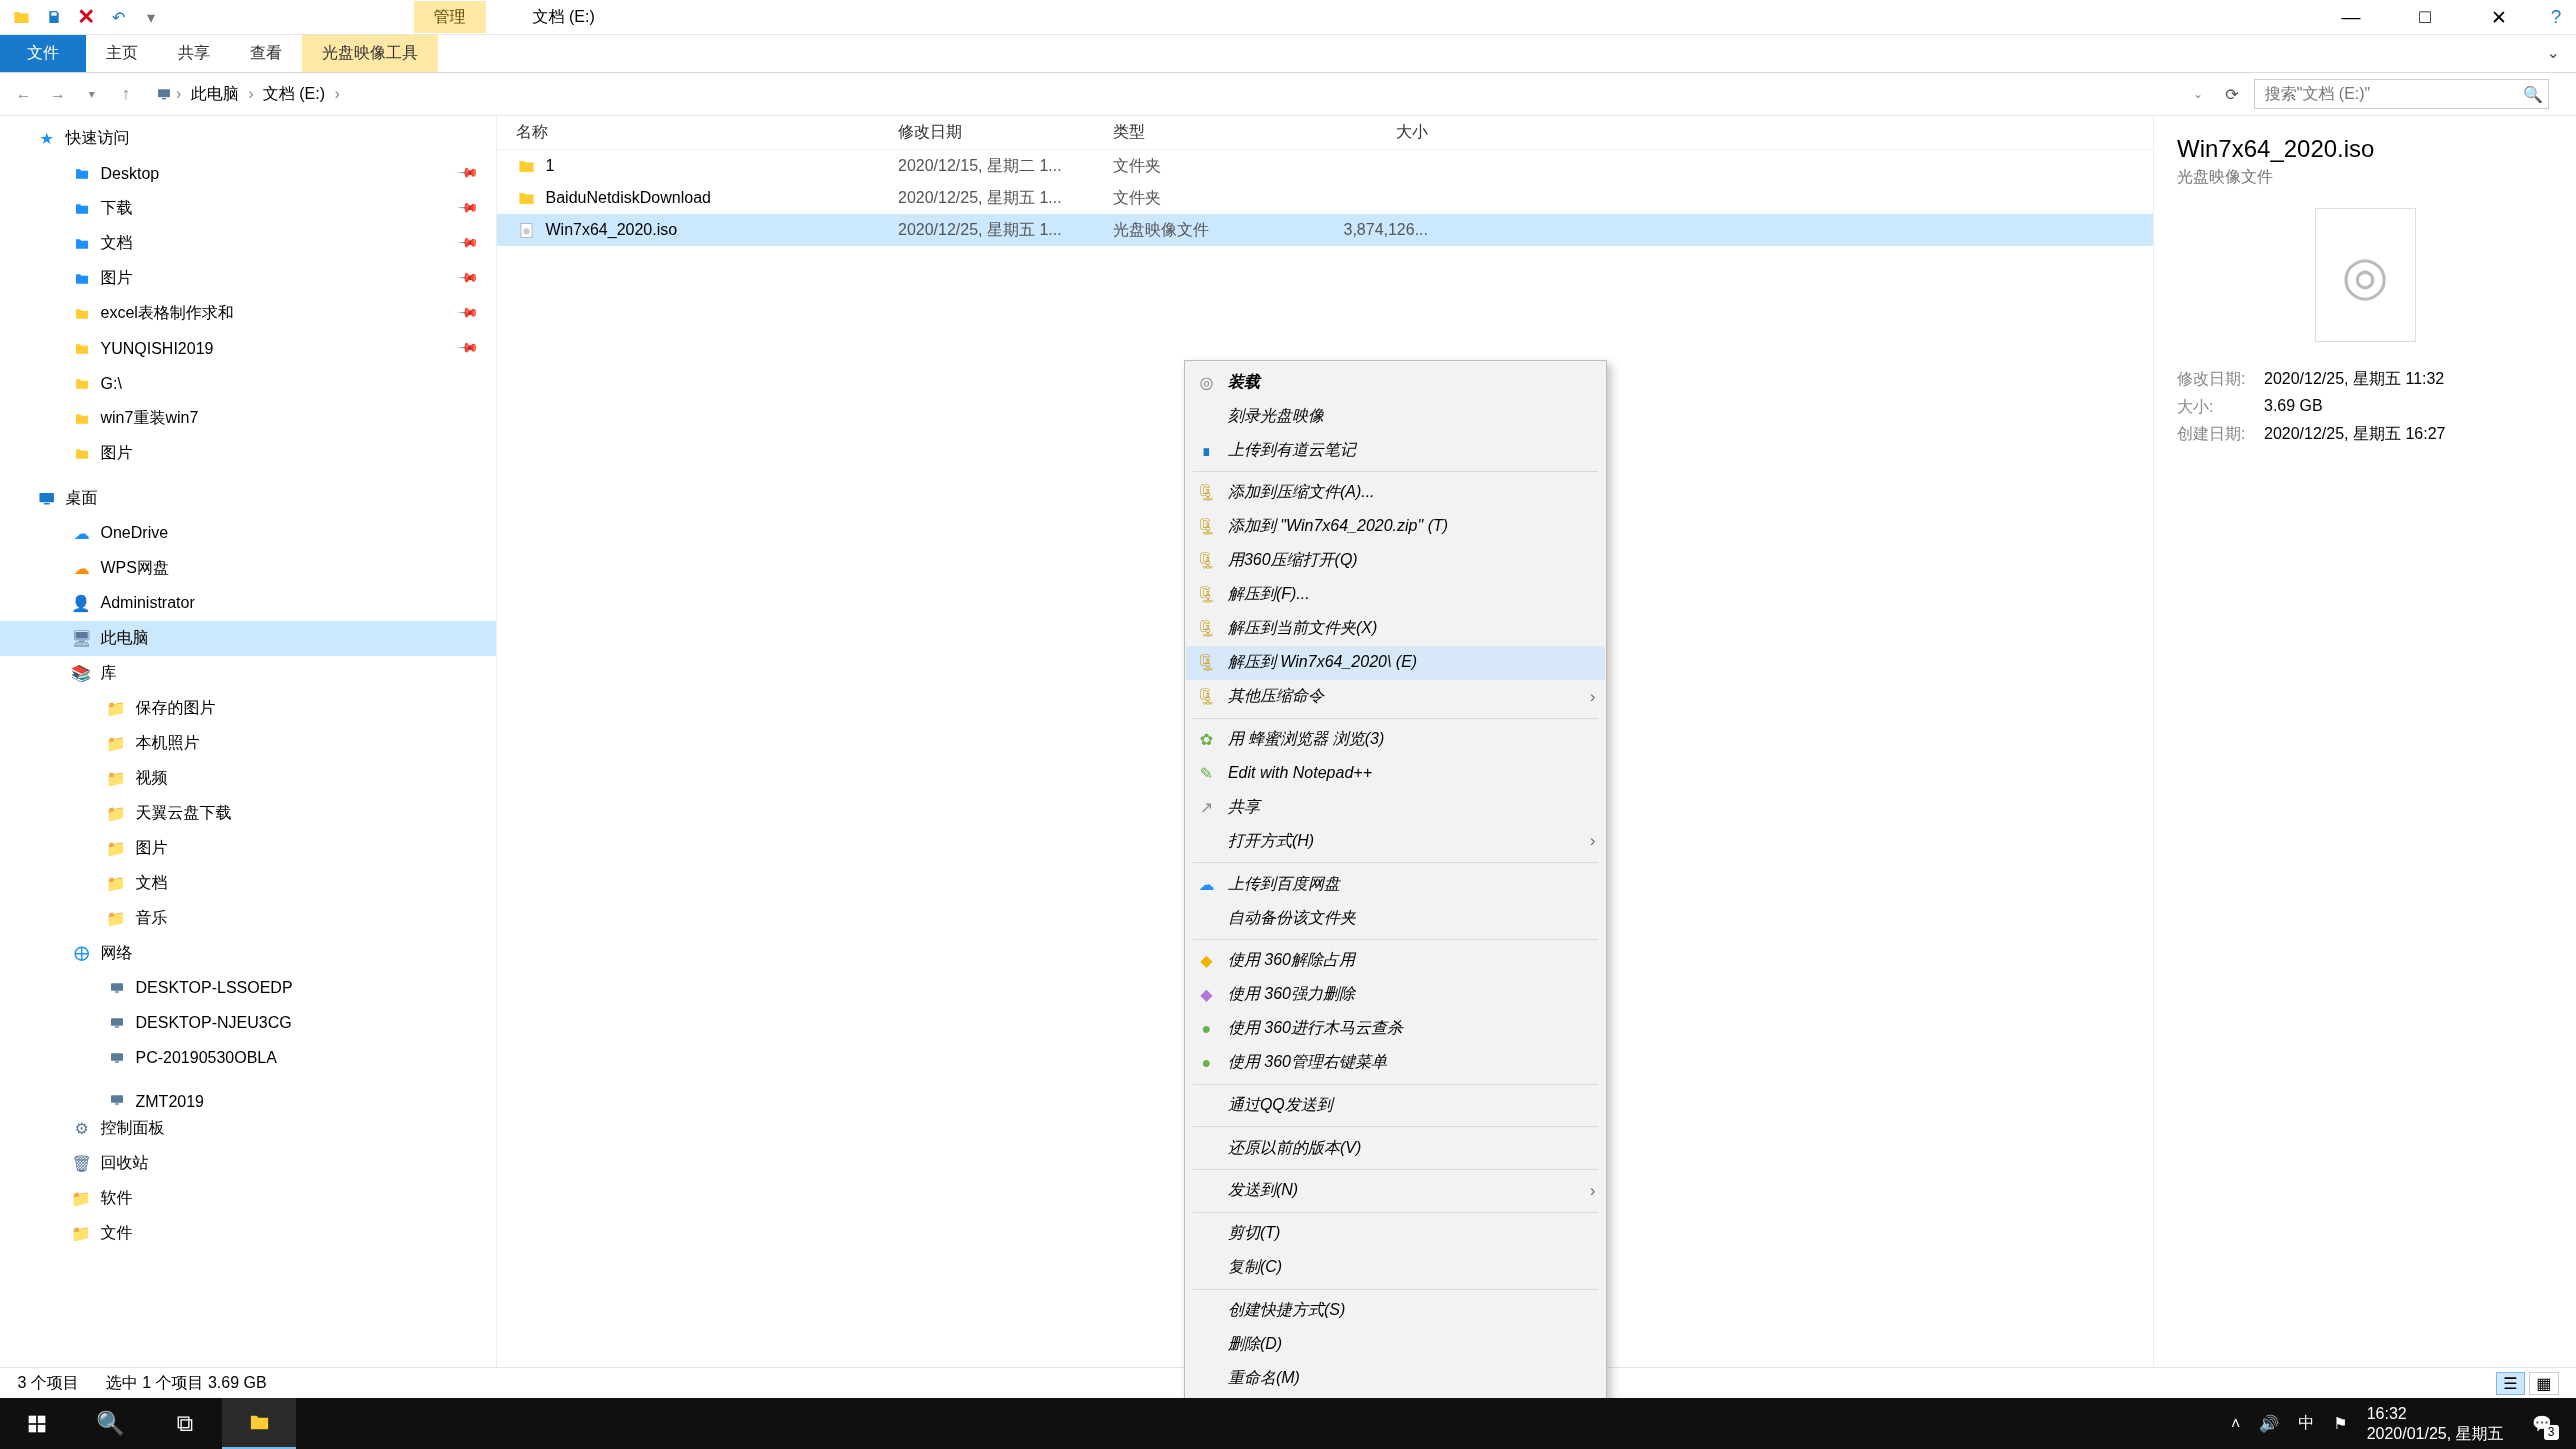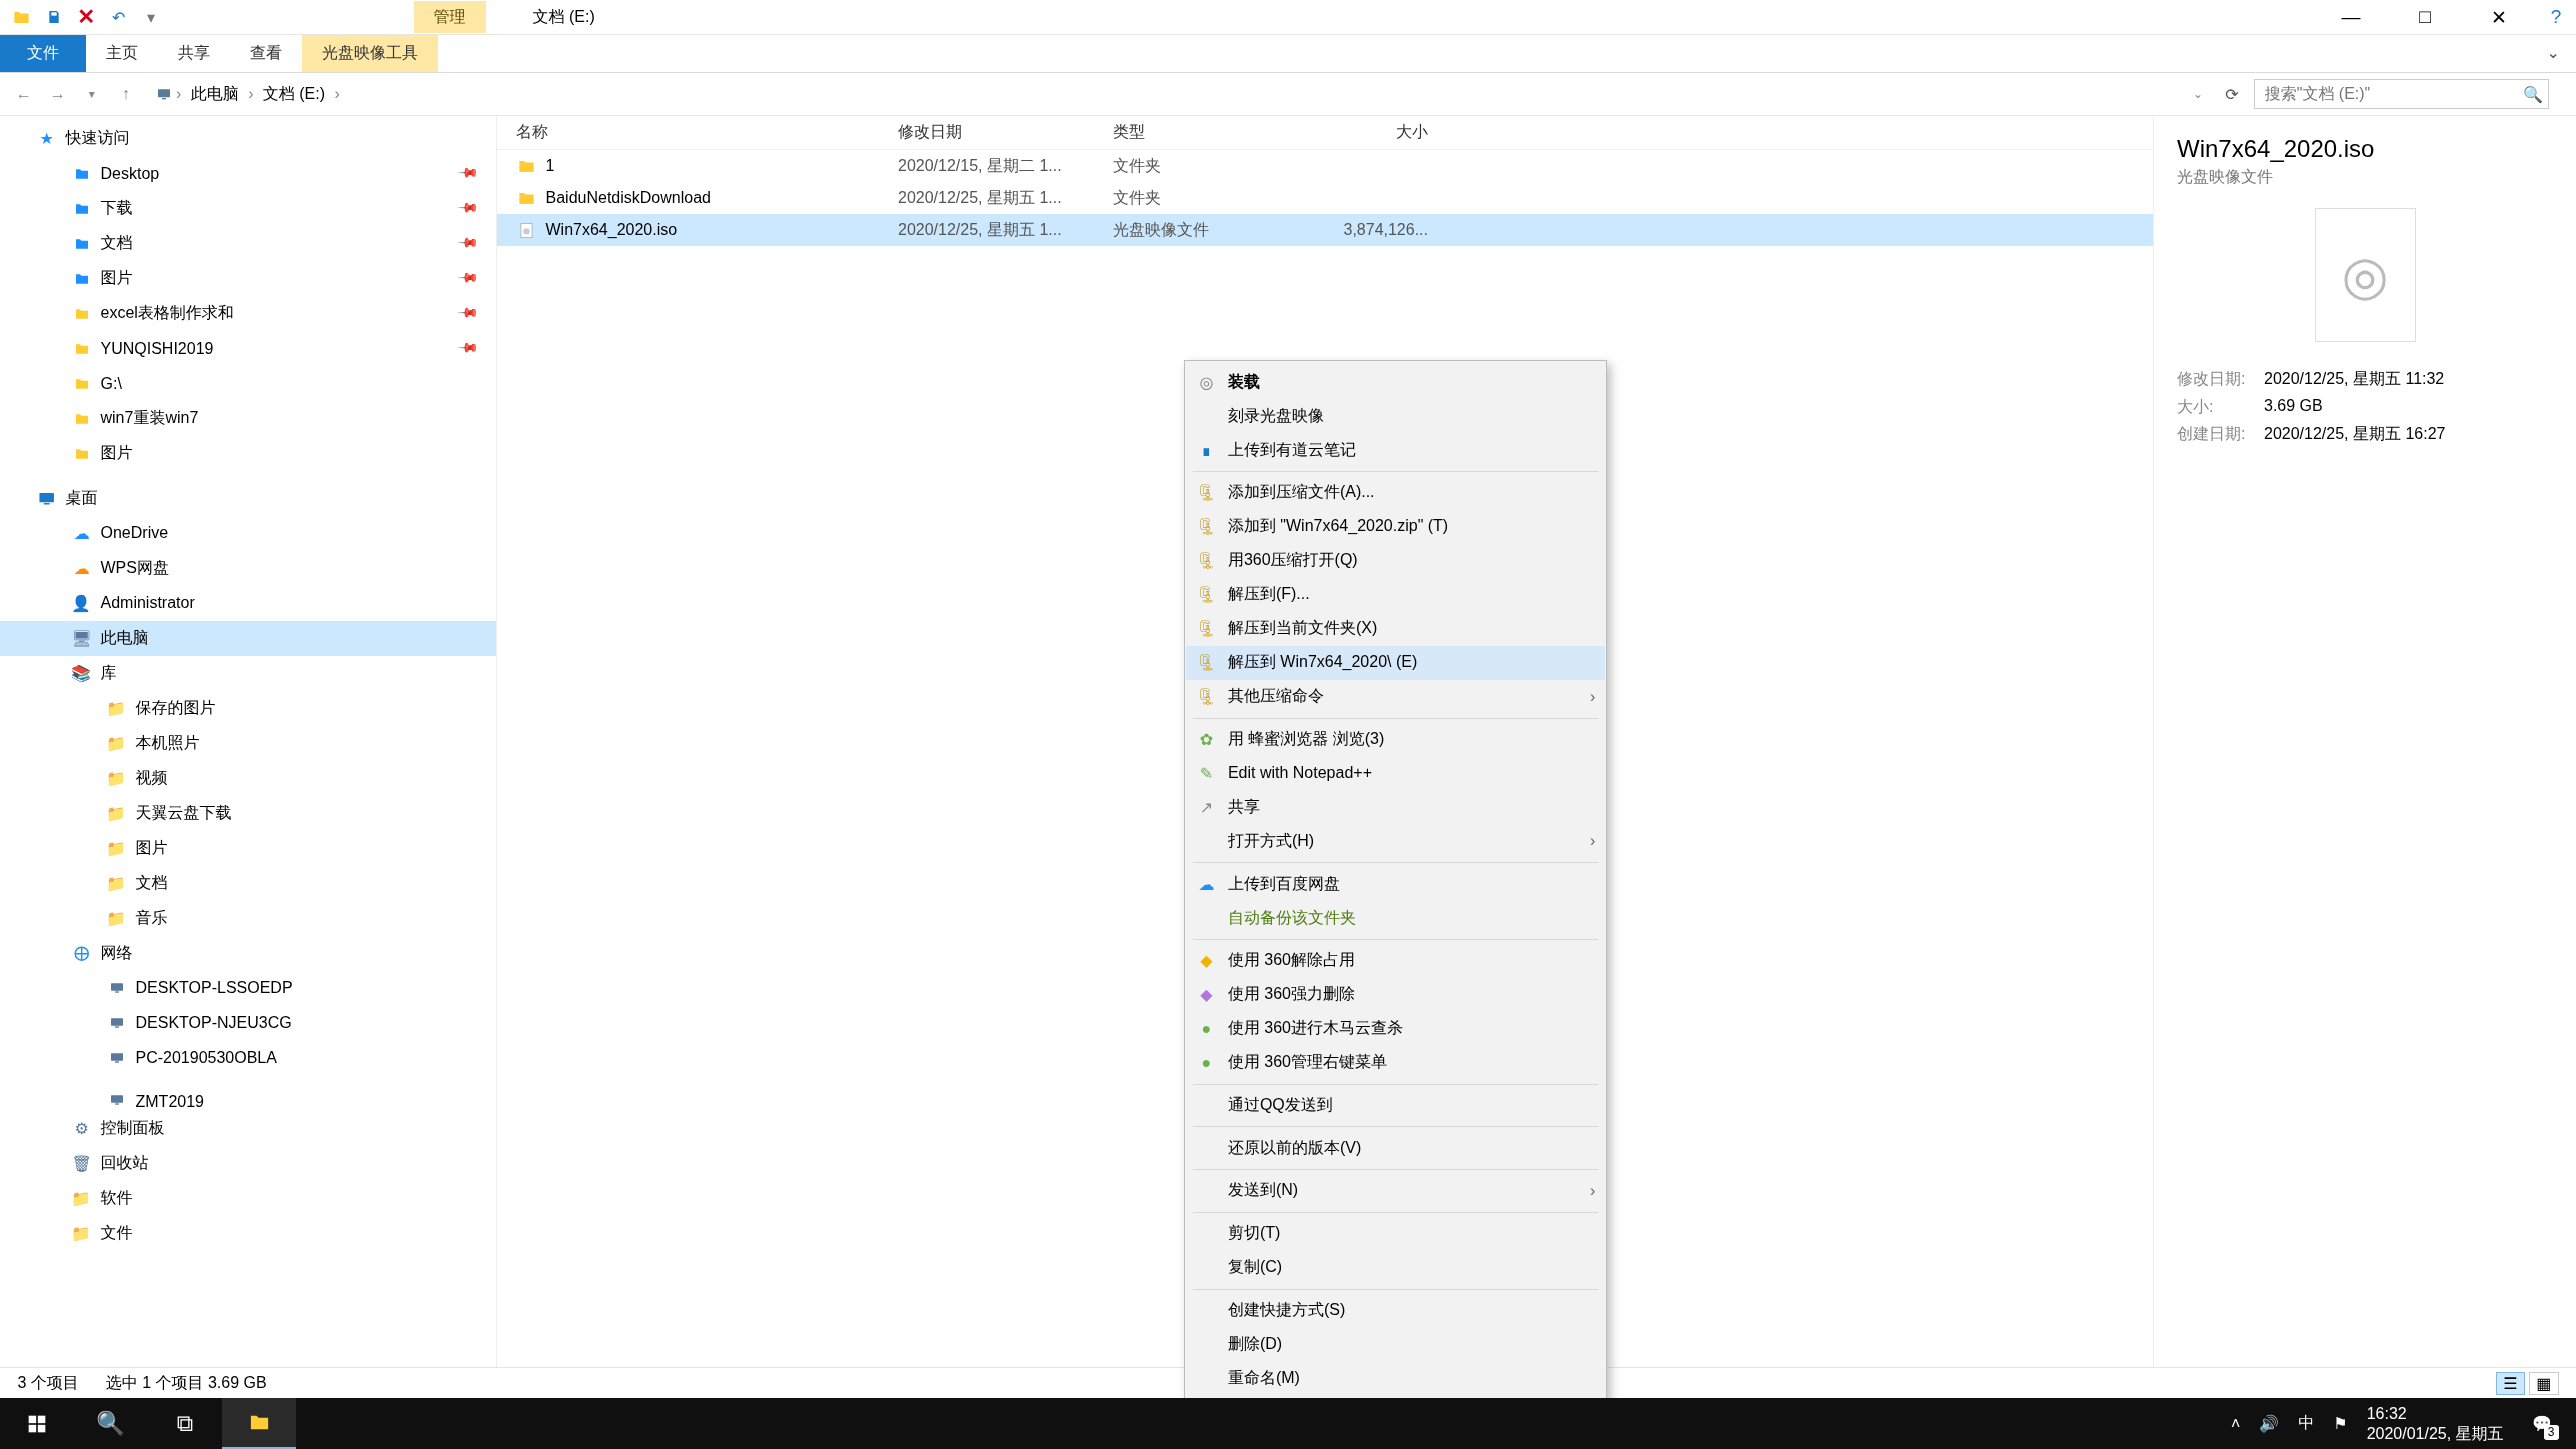--- a/index.html
+++ b/index.html
@@ -55,23 +55,23 @@
   .details .sub { color: #777; margin-bottom: 20px;}
   .details .thumb { width: 101px; height: 134px; margin: 0 auto 27px; border: 0.7px solid #ddd; display:flex; align-items:center; justify-content:center; font-size:54px; color:#bbb;}
   .details .kv { display: flex; margin-bottom: 6.7px; }
   .details .kv .k { width: 87px; color:#888; }
   .details .kv .v { flex:1; }
 
   
   .ctxmenu { position: absolute; left: 687px; top: 244px; width: 423px; background: #f2f2f2; border: 0.7px solid #bcbcbc; box-shadow: 4px 4px 9.4px rgba(0,0,0,0.25); padding: 4px 1.3px; }
   .ctxmenu .mi { display: flex; align-items: center; height: 34px; padding: 0 9.4px; gap: 10.7px; }
   .ctxmenu .mi:hover, .ctxmenu .mi.hover { background: #d7e8f9; }
-  .ctxmenu .mi.disabled { color: #4d7c0f; }
+  .ctxmenu .mi.disabled { color: #000000; }
   .ctxmenu .mi .mic { width: 21.5px; height: 21.5px; display:inline-flex; align-items:center; justify-content:center; }
-  .ctxmenu .mi .lbl { flex:1; }
+  .ctxmenu .mi .lbl { flex:1;font-style:italic; }
   .ctxmenu .mi .arrow { color:#666; }
   .ctxmenu .sep { height: 0.7px; background: #d8d8d8; margin: 4px 6.7px; }
   .ctxmenu .mi.bold .lbl { font-weight: 700; }
 
   
   .status { height: 31px; border-top: 0.7px solid #e5e5e5; display: flex; align-items: center; padding: 0 17.4px; gap: 27px; }
   .status .right { margin-left: auto; display:flex; gap:4px;}
   .status .viewbtn { width:29.5px; height:23px; border:0.7px solid #ccc; display:flex; align-items:center; justify-content:center;}
   .status .viewbtn.active { background:#cce8ff; border-color:#7eb6e8;}
 

